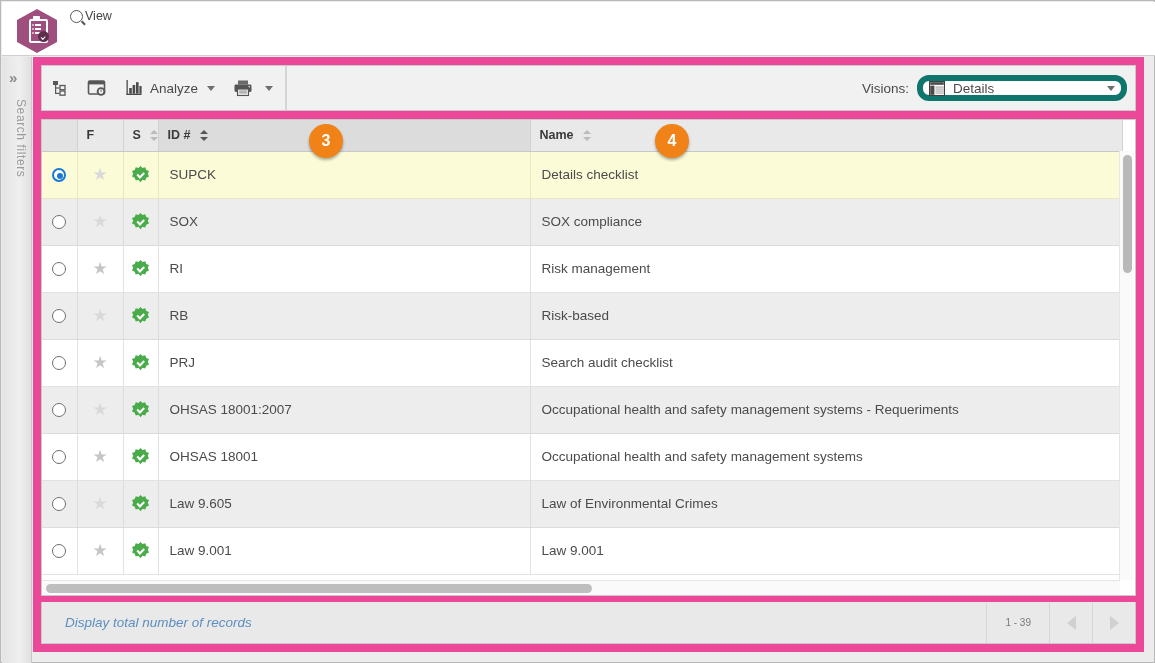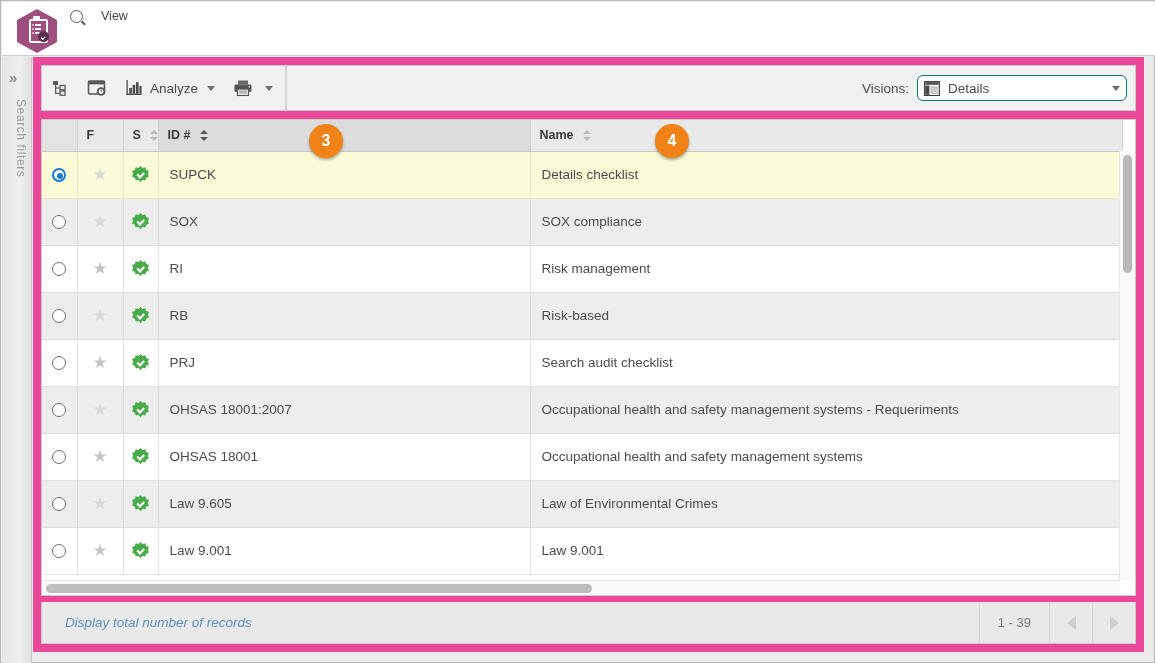--- a/index.html
+++ b/index.html
@@ -22,21 +22,21 @@
   .clip-body{position:absolute;left:12px;top:10px;width:15px;height:20px;
              border:2px solid #ffffff;border-radius:2px;background:transparent;}
   .clip-tab{position:absolute;left:16px;top:7px;width:7px;height:4px;
             background:#ffffff;border-radius:1px;}
   .clip-line{position:absolute;height:2px;background:#ffffff;left:15px;width:8px;}
   .clip-dot{position:absolute;width:2px;height:2px;background:#f2c9e0;left:15px;border-radius:50%;}
   .clip-check{position:absolute;left:21px;top:22px;width:11px;height:11px;border-radius:50%;
               background:#5c2f4c;}
   .clip-check:after{content:"";position:absolute;left:2.5px;top:4.5px;width:3px;height:1.5px;
               border-left:1.6px solid #fff;border-bottom:1.6px solid #fff;transform:rotate(-45deg);}
-  .viewrow{position:absolute;left:68px;top:7px;display:flex;align-items:center;gap:18px;}
+  .viewrow{position:absolute;left:68px;top:7px;display:flex;align-items:center;gap:2px;}
   .mag{width:11px;height:11px;border:1.6px solid #585858;border-radius:50%;position:relative;display:block;}
   .mag:after{content:"";position:absolute;right:-4px;bottom:-2px;width:5px;height:1.6px;
              background:#585858;transform:rotate(45deg);}
   .view-label{font-size:12.5px;color:#444;}
   .page-title{position:absolute;left:68px;top:21px;font-size:20px;font-weight:bold;color:#2b2b2b;letter-spacing:.1px;}
 
   
   .rail{position:absolute;left:1px;top:56px;width:30px;height:606px;
         background:linear-gradient(to right,#e4e4e4,#efefef 60%,#e0e0e0);
         border-right:1px solid #c9c9c9;box-sizing:border-box;cursor:pointer;}
@@ -52,21 +52,21 @@
   .toolbar{position:absolute;left:8px;top:8px;right:8px;height:46px;
            background:#f1f1f1;border:1px solid #c9c9c9;box-sizing:border-box;
            display:flex;align-items:center;}
   .tb-btn{height:44px;display:flex;align-items:center;gap:6px;padding:0 9px;cursor:pointer;}
   .tb-label{font-size:13.5px;color:#4a4a4a;}
   .caret{width:0;height:0;border-left:4px solid transparent;border-right:4px solid transparent;
          border-top:5px solid #6d6d6d;display:inline-block;margin-left:3px;}
   .sep{width:1px;height:44px;background:#d5d5d5;}
   .tb-spacer{flex:1;}
   .visions-label{font-size:13.5px;color:#4a4a4a;margin-right:8px;}
-  .visions-select{width:210px;height:26px;background:#fff;border:1px solid #0f766e;border-radius:6px;
+  .visions-select{width:210px;height:26px;background:#fff;border:6px solid #0f766e;border-radius:12px;
                   display:flex;align-items:center;padding:0 6px;box-sizing:border-box;margin-right:8px;cursor:pointer;}
   .visions-text{font-size:13.5px;color:#4a4a4a;margin-left:8px;flex:1;}
 
   
   .ico{display:block;}
 
   
   .tablewrap{position:absolute;left:8px;top:62px;right:8px;bottom:56px;
              background:#fff;border:1px solid #c9c9c9;box-sizing:border-box;overflow:hidden;}
   table{border-collapse:collapse;width:1080px;table-layout:fixed;}
@@ -108,21 +108,21 @@
   .vthumb{position:absolute;left:3px;top:4px;width:9px;height:118px;background:#b9b9b9;border-radius:5px;}
   .hscroll{position:absolute;left:0;right:15px;bottom:0;height:15px;background:#fafafa;
            border-top:1px solid #e6e6e6;box-sizing:border-box;cursor:pointer;}
   .hthumb{position:absolute;left:4px;top:3px;width:546px;height:9px;background:#bebebe;border-radius:5px;}
 
   
   .footer{position:absolute;left:8px;right:8px;bottom:8px;height:42px;background:#e9e9e9;
           border:1px solid #c9c9c9;border-top:none;box-sizing:border-box;display:flex;align-items:center;}
   .footlink{font-size:13.5px;color:#5c8fc0;margin-left:23px;cursor:pointer;font-style:italic;}
   .footspacer{flex:1;}
-  .pagecount{font-size:13px;color:#7a7a7a;padding:0 18px;border-left:1px solid #d6d6d6;
+  .pagecount{font-size:10px;color:#7a7a7a;padding:0 18px;border-left:1px solid #d6d6d6;
              height:40px;display:flex;align-items:center;}
   .pagebtn{width:42px;height:40px;border-left:1px solid #d6d6d6;display:flex;align-items:center;
            justify-content:center;cursor:pointer;}
   .tri-l{width:0;height:0;border-top:7px solid transparent;border-bottom:7px solid transparent;
          border-right:9px solid #d0d0d0;}
   .tri-r{width:0;height:0;border-top:7px solid transparent;border-bottom:7px solid transparent;
          border-left:9px solid #d0d0d0;}
 
   
   .callout{position:absolute;width:34px;height:34px;border-radius:50%;background:#f08217;

